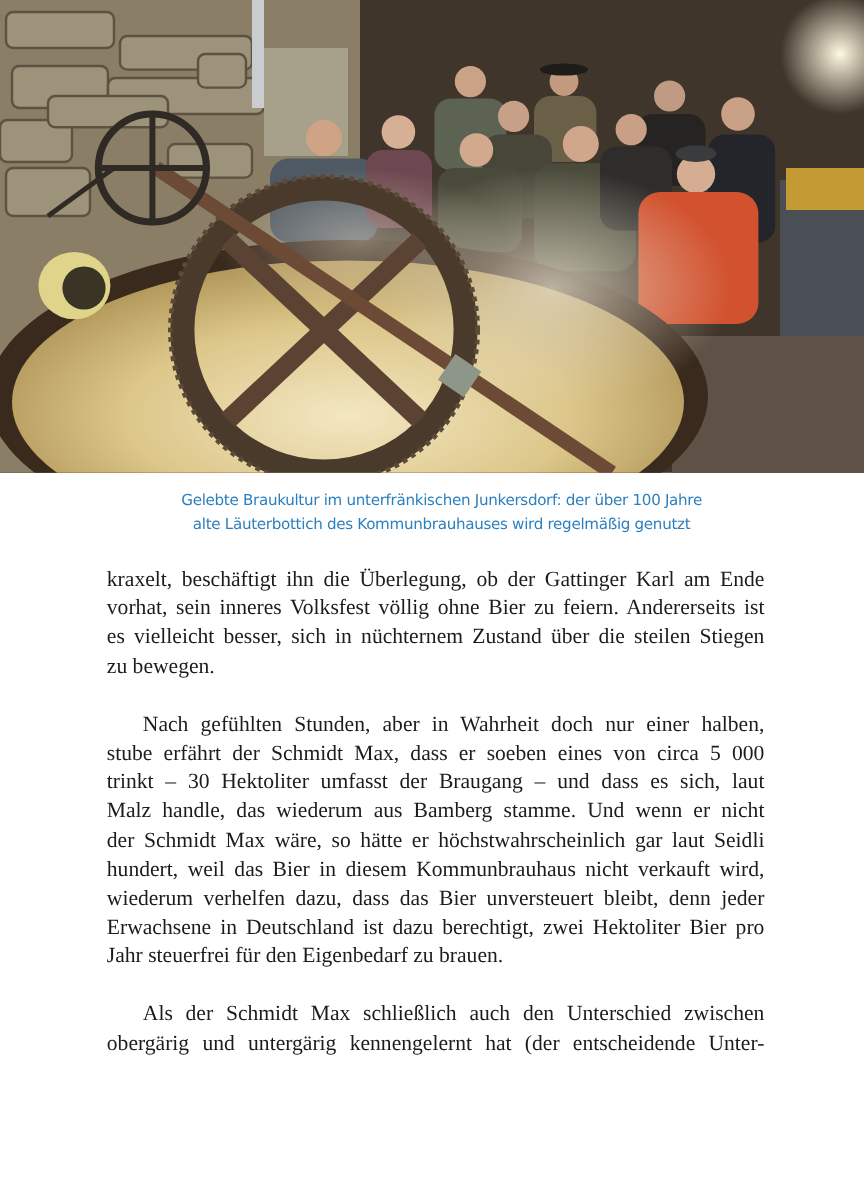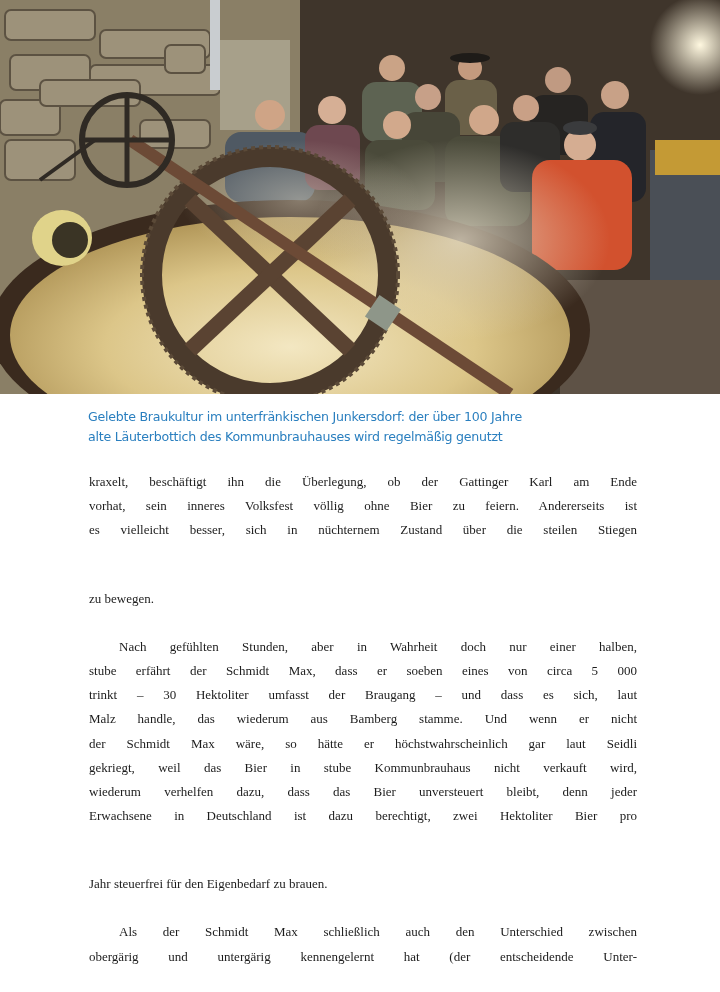--- a/index.html
+++ b/index.html
@@ -10,27 +10,27 @@
   .photo {
     position: absolute; left: 0; top: 0; width: 720px; height: 394px; overflow: hidden;
     background: linear-gradient(180deg, #6d6148 0%, #55493a 45%, #3d342a 100%);
   }
   .photo svg { position: absolute; left: 0; top: 0; }
   .caption {
     position: absolute; left: 88px; top: 407px; width: 560px;
     font-family: "DejaVu Sans", "Liberation Sans", sans-serif;
     font-size: 12.6px; line-height: 19.5px; color: #2a7fbf; letter-spacing: -0.25px;
   }
-  .caption div { white-space: nowrap; }
+  .caption div { white-space: nowrap; text-align: center; }
   .body-text {
     position: absolute; left: 89px; top: 470px; width: 548px;
-    font-size: 13px; line-height: 24.2px; color: #1c1c1c;
+    font-size: 18px; line-height: 24.2px; color: #1c1c1c;
   }
   .line { white-space: nowrap; display: block; text-align: justify; text-align-last: justify; height: 24.2px; }
-  .line.last { text-align-last: left; margin-top: 44px; }
+  .line.last { text-align-last: left; }
   .line.indent { padding-left: 30px; margin-top: 24px; }
 </style>
 </head>
 <body>
 
 <div class="photo">
   <svg width="720" height="394" viewBox="0 0 720 394">
     <defs>
       <radialGradient id="mash" cx="50%" cy="55%" r="60%">
         <stop offset="0%" stop-color="#f3e7c2"></stop>
@@ -128,19 +128,19 @@
 <div class="body-text">
   <span class="line">kraxelt, beschäftigt ihn die Überlegung, ob der Gattinger Karl am Ende</span>
   <span class="line">vorhat, sein inneres Volksfest völlig ohne Bier zu feiern. Andererseits ist</span>
   <span class="line">es vielleicht besser, sich in nüchternem Zustand über die steilen Stiegen</span>
   <span class="line last">zu bewegen.</span>
   <span class="line indent">Nach gefühlten Stunden, aber in Wahrheit doch nur einer halben,</span>
   <span class="line">stube erfährt der Schmidt Max, dass er soeben eines von circa 5 000</span>
   <span class="line">trinkt – 30 Hektoliter umfasst der Braugang – und dass es sich, laut</span>
   <span class="line">Malz handle, das wiederum aus Bamberg stamme. Und wenn er nicht</span>
   <span class="line">der Schmidt Max wäre, so hätte er höchstwahrscheinlich gar laut Seidli</span>
-  <span class="line">gekriegt, weil das Bier in stube Kommunbrauhaus nicht verkauft wird,</span>
+  <span class="line">hundert, weil das Bier in diesem Kommunbrauhaus nicht verkauft wird,</span>
   <span class="line">wiederum verhelfen dazu, dass das Bier unversteuert bleibt, denn jeder</span>
   <span class="line">Erwachsene in Deutschland ist dazu berechtigt, zwei Hektoliter Bier pro</span>
   <span class="line last">Jahr steuerfrei für den Eigenbedarf zu brauen.</span>
   <span class="line indent">Als der Schmidt Max schließlich auch den Unterschied zwischen</span>
   <span class="line">obergärig und untergärig kennengelernt hat (der entscheidende Unter-</span>
 </div>
 
 </body></html>

